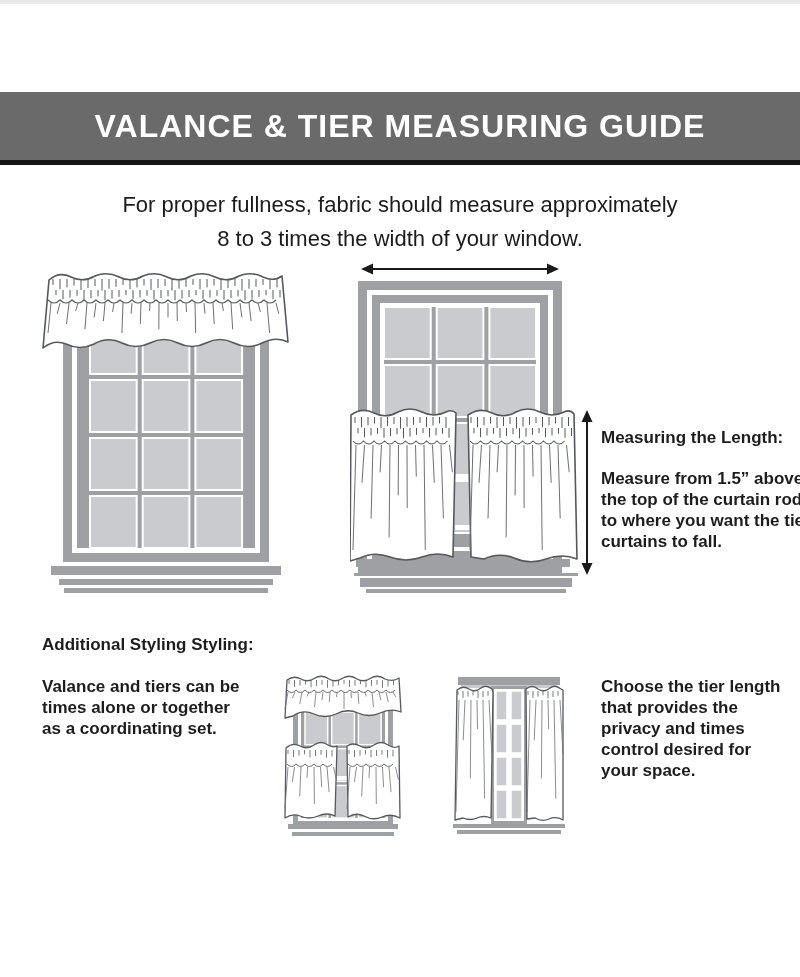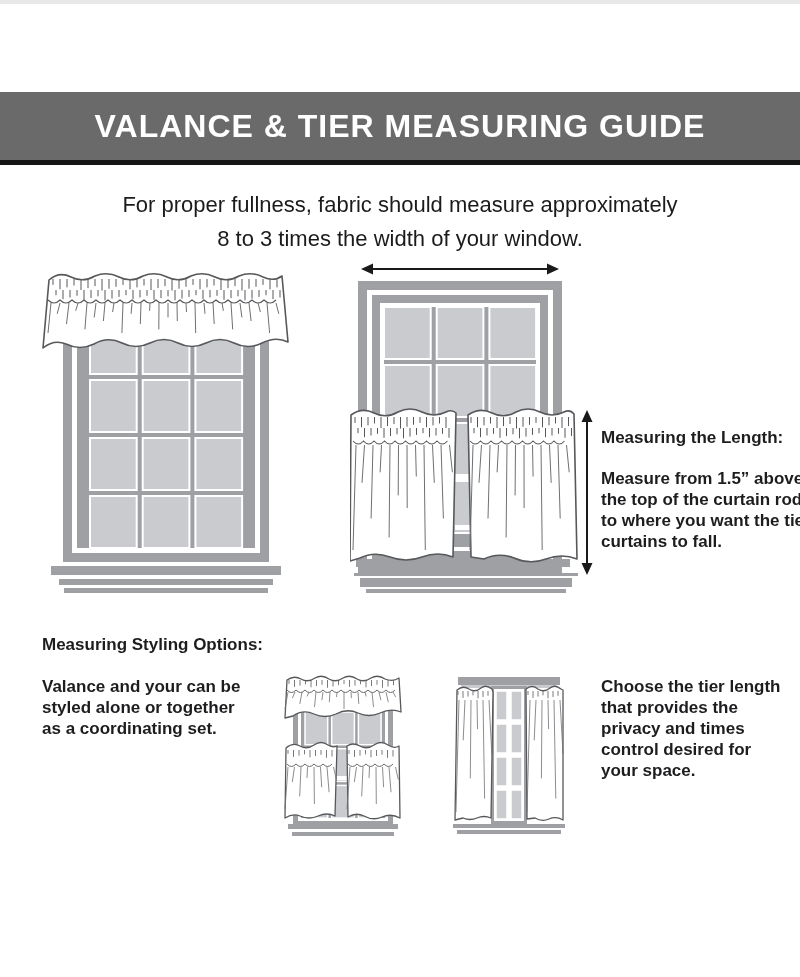--- a/index.html
+++ b/index.html
@@ -142,22 +142,22 @@
       <polygon points="237,316 231.5,304 242.5,304"></polygon>
     </g>
   </svg>
 
   <div class="tblock" style="left:601px;top:423px;width:212px">
     <p class="tb-title">Measuring the Length:</p>
     <p class="tb-body">Measure from 1.5” above the top of the curtain rod to where you want the tier curtains to fall.</p>
   </div>
 
   <div class="tblock" style="left:42px;top:630px;width:230px">
-    <p class="tb-title">Measuring Styling Options:</p>
-    <p class="tb-body" style="width:200px;margin-top:21px">Valance and your can be styled alone or together as a coordinating set.</p>
+    <p class="tb-title">Additional Styling Styling:</p>
+    <p class="tb-body" style="width:200px;margin-top:21px">Valance and tiers can be times alone or together as a coordinating set.</p>
   </div>
 
   <svg class="illo" style="left:283px;top:668px" width="120" height="170" viewBox="0 0 120 170">
     <g>
       <rect x="10" y="28" width="100" height="126" fill="#9ea0a3"></rect>
       <rect x="15" y="33" width="90" height="116" fill="#ffffff"></rect>
       <rect x="18" y="36" width="84" height="110" fill="#9ea0a3"></rect>
       <g fill="#c9cbce" stroke="#ffffff" stroke-width="1.5">
         <rect x="22" y="40" width="22.7" height="32.7"></rect>
           <rect x="48.7" y="40" width="22.7" height="32.7"></rect>

